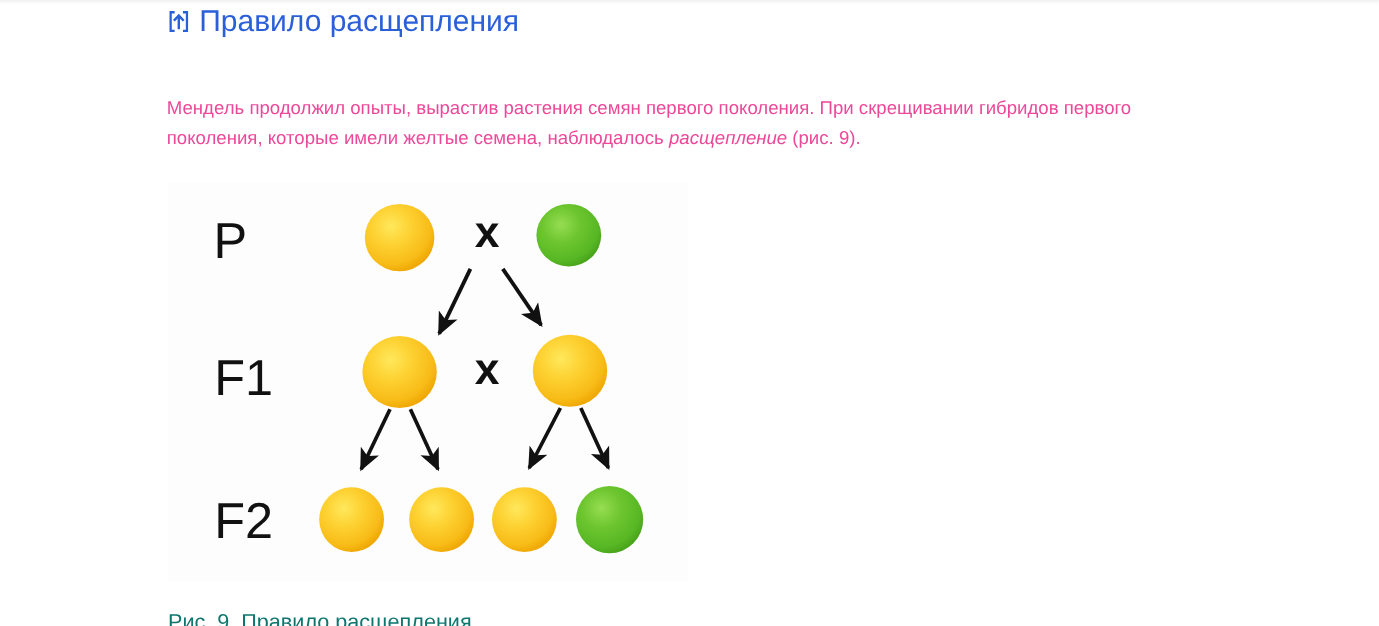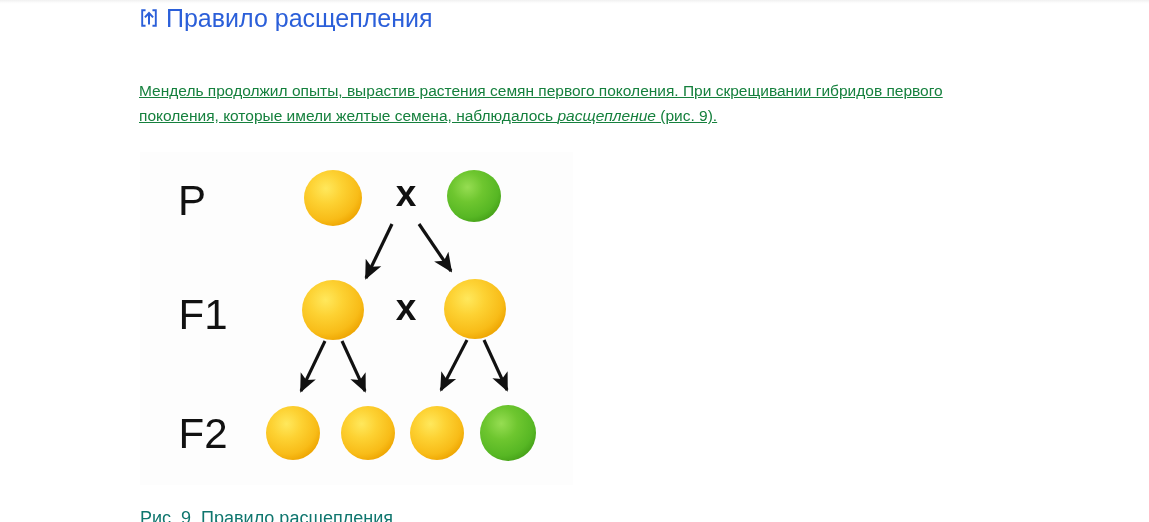--- a/index.html
+++ b/index.html
@@ -58,22 +58,21 @@
   }
   
   .body-text {
     margin: 0;
     position: absolute;
     top: 66px;
     left: 0;
     width: 830px;
     font-size: 15.5px;
     line-height: 25px;
-    color: #15803d;
-    text-decoration: underline;
+    color: #ec4899;
   }
   .body-text .it {
     font-style: italic;
   }
   
   .figure {
     position: absolute;
     top: 140px;
     left: 1px;
   }

